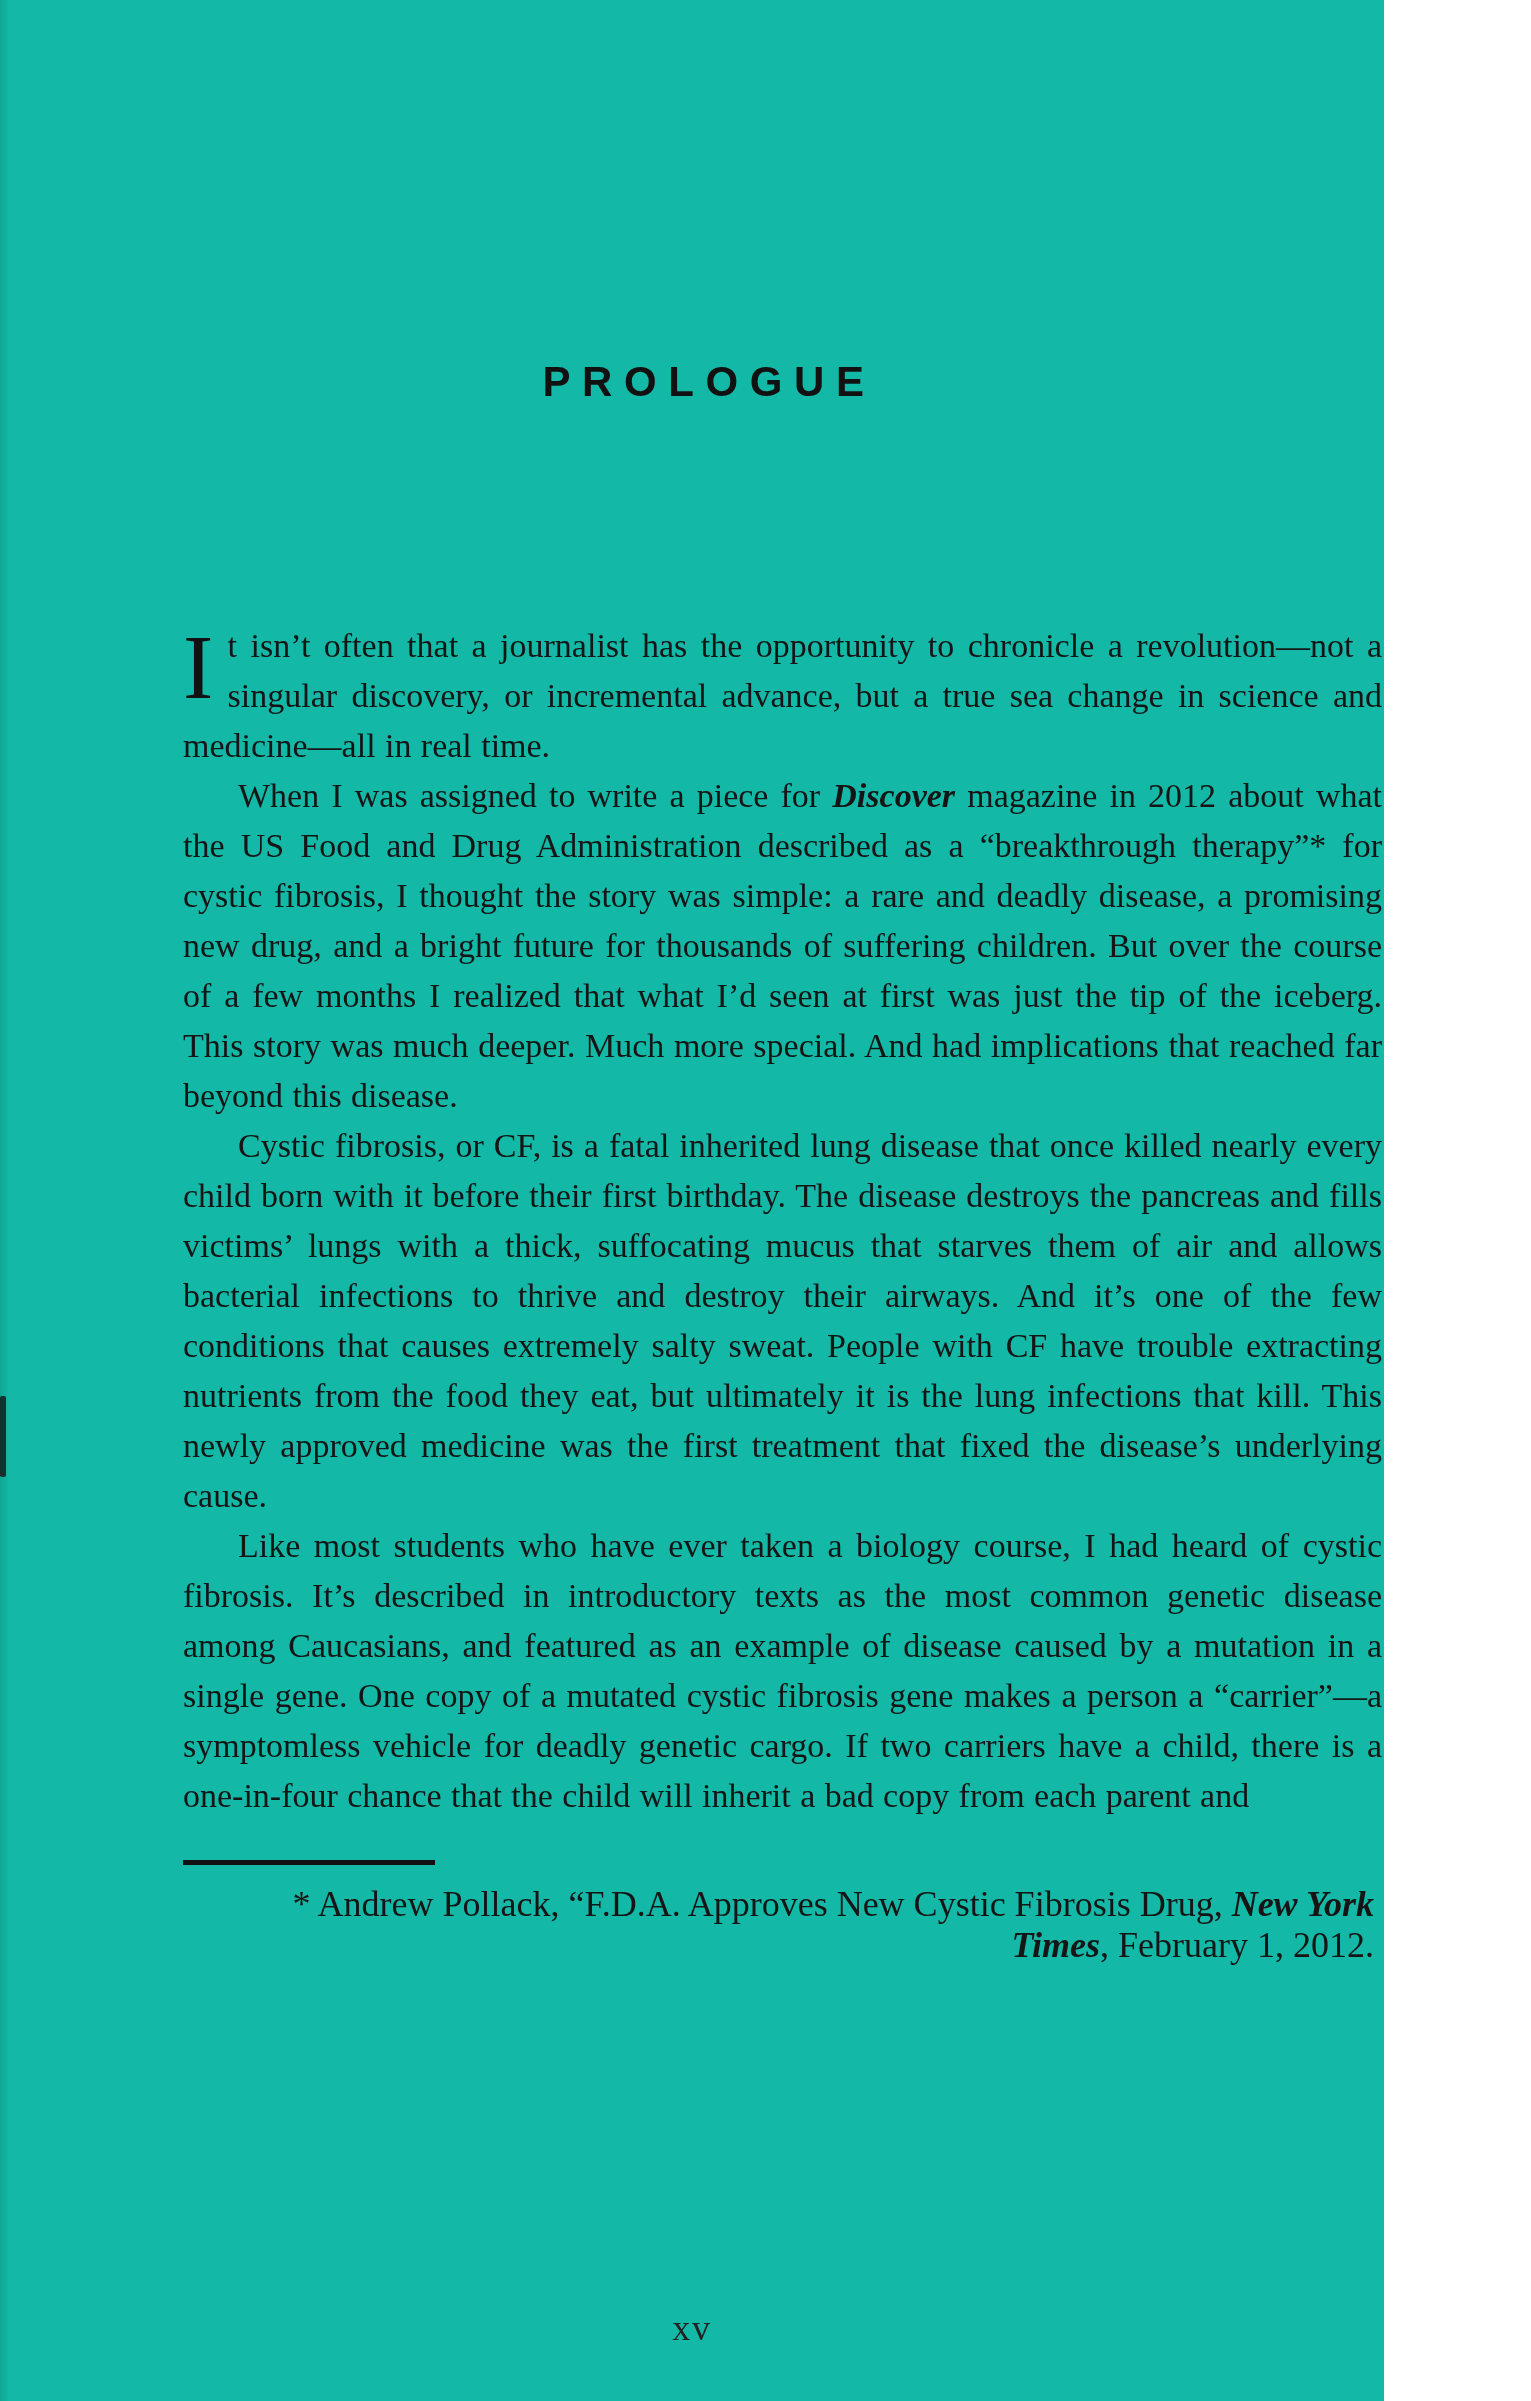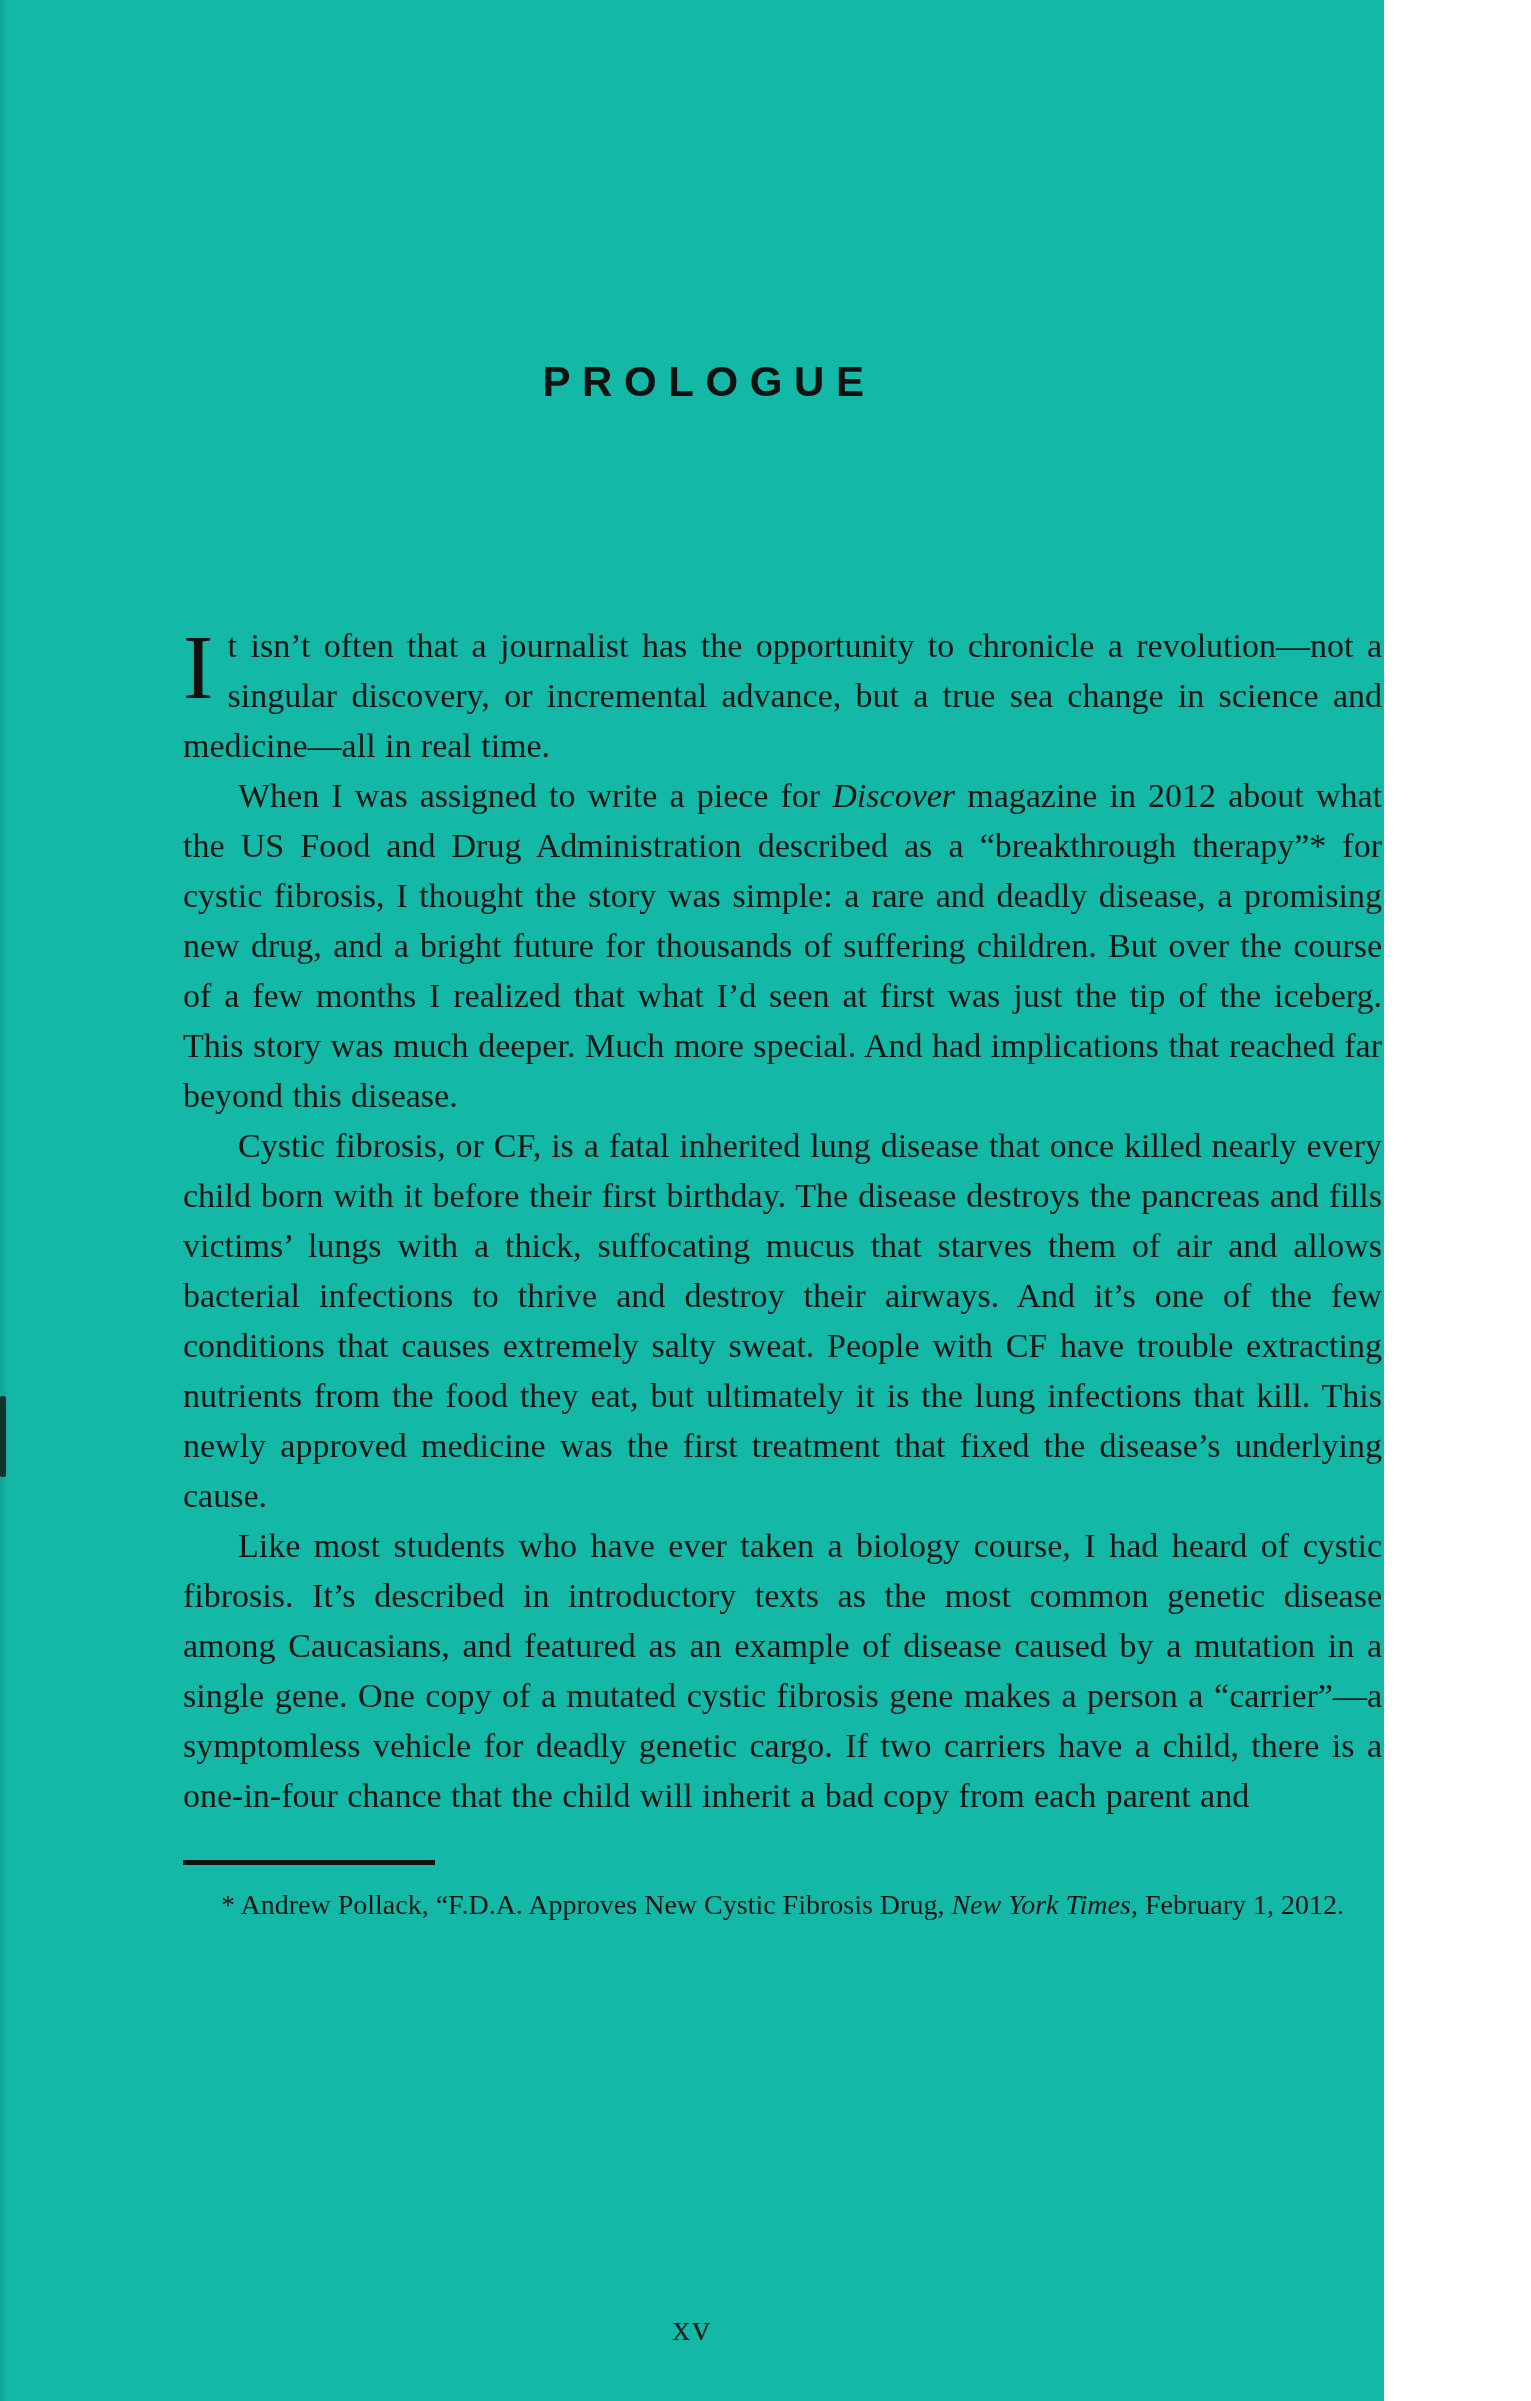--- a/index.html
+++ b/index.html
@@ -62,36 +62,36 @@
     text-indent: 55px;
   }
   .dropcap {
     float: left;
     font-size: 91px;
     line-height: 79px;
     padding: 7.2px 14.3px 0 0;
     font-weight: 400;
     color: #111;
   }
-  .it { font-style: italic; }
+  .it { font-style: italic; font-weight: bold; }
   .footnote-block {
     margin-top: 39px;
     width: 1199px;
   }
   .footnote-sep {
     width: 252px;
     height: 4.5px;
     background: #111;
     margin-bottom: 19.7px;
   }
   p.footnote {
     margin: 8px;
-    font-size: 28px;
+    font-size: 36px;
     line-height: 41px;
-    text-align: center;
+    text-align: right;
     color: #151515;
   }
   .page-number {
     position: absolute;
     bottom: 52px;
     left: 0;
     width: 100%;
     text-align: center;
     font-size: 36px;
     letter-spacing: 1.8px;

